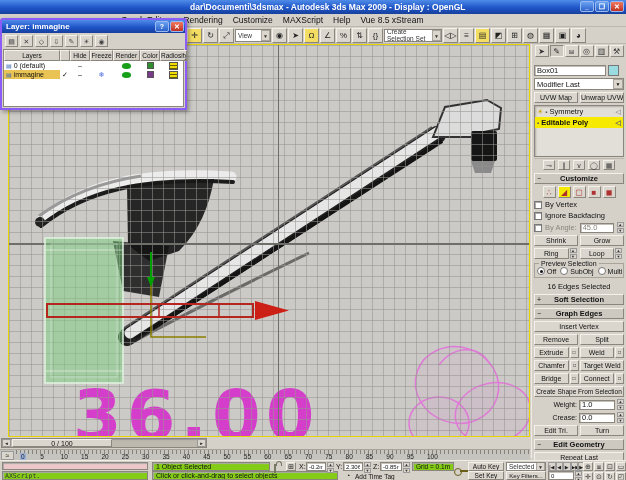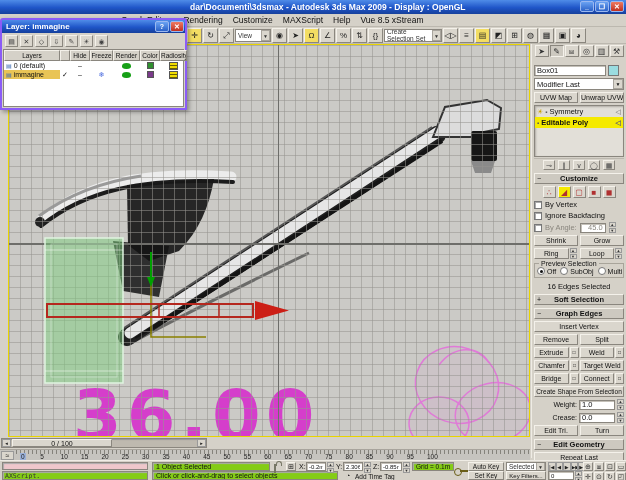--- a/index.html
+++ b/index.html
@@ -350,21 +350,21 @@
         <span class="cbox"></span>
         <span>By Vertex</span>
       </div>
     <div class="cb">
         <span class="cbox"></span>
         <span>Ignore Backfacing</span>
       </div>
     <div class="cb dis">
       <span class="cbox"></span>
         <span>By Angle:</span>
-      <input class="fld" style="width: 26px; height: 10px; color: rgb(138, 134, 126); text-align: right;" value="45.0">
+      <input class="fld" style="width: 34px; height: 10px; color: rgb(138, 134, 126);" value="45.0">
       <span class="spin">
           <i>▲</i>
           <i>▼</i>
         </span>
     </div>
     <div class="row2">
       <span class="b">Shrink</span>
       <span class="b">Grow</span>
     </div>
     <div class="g4">

